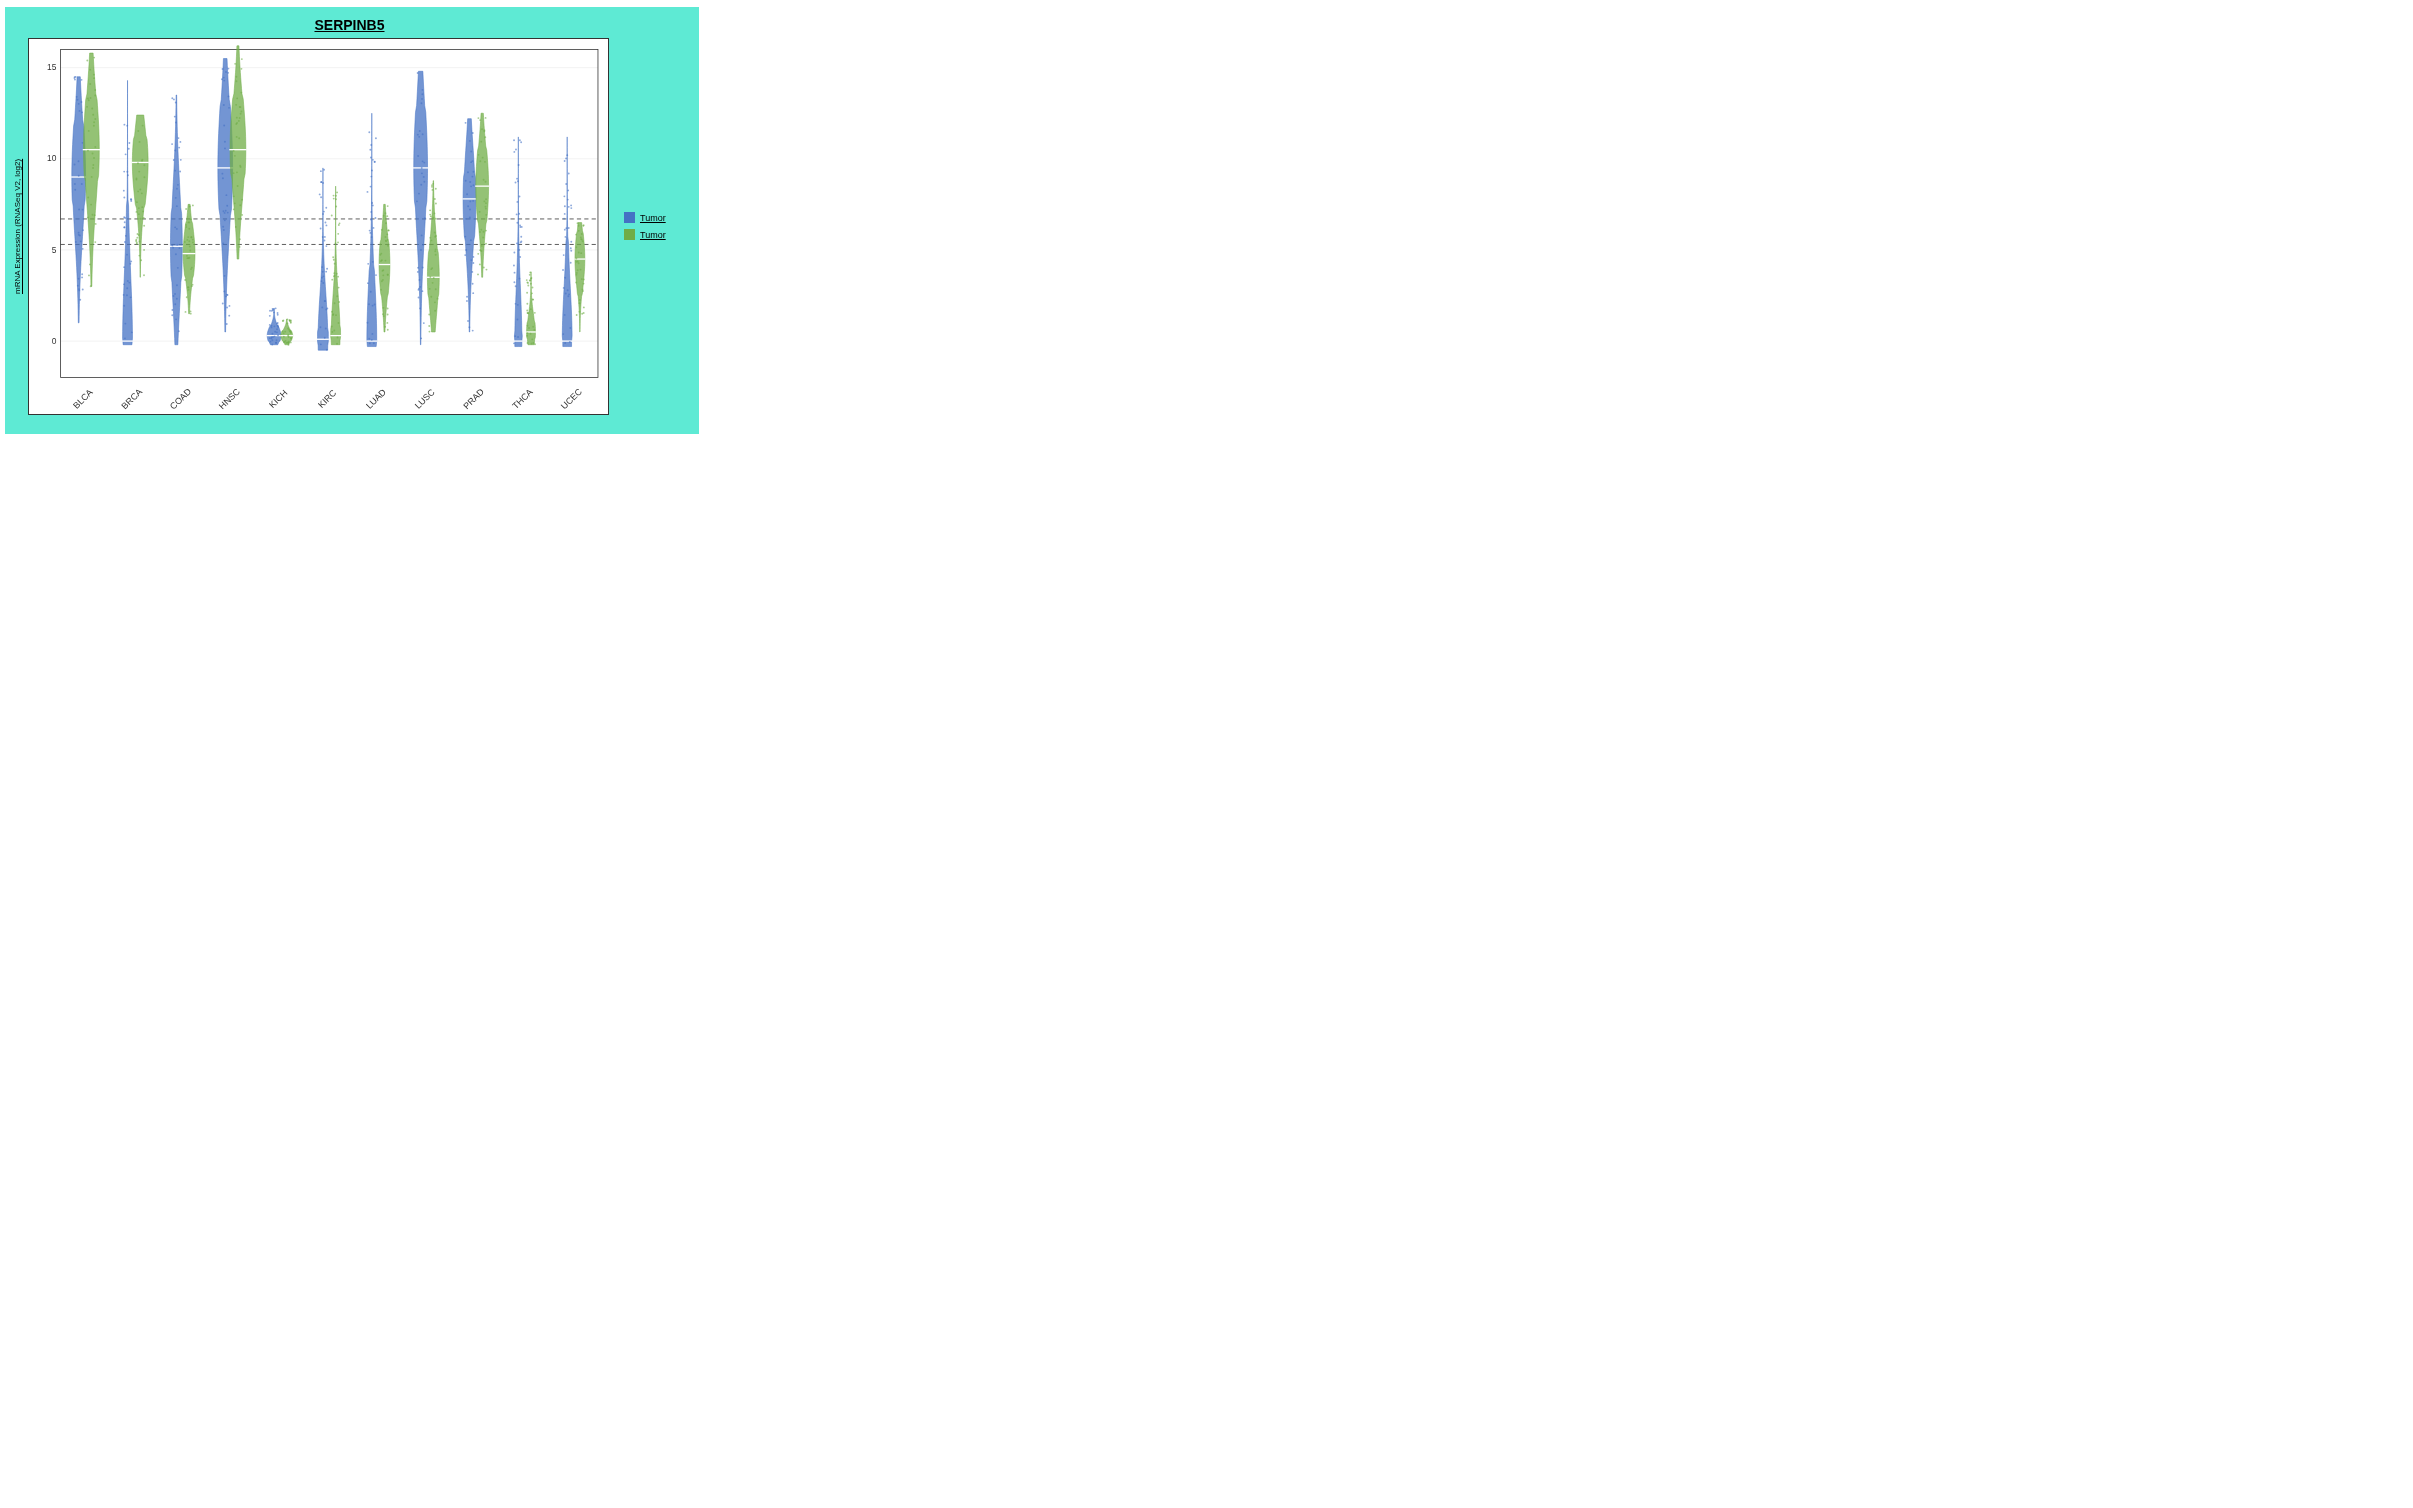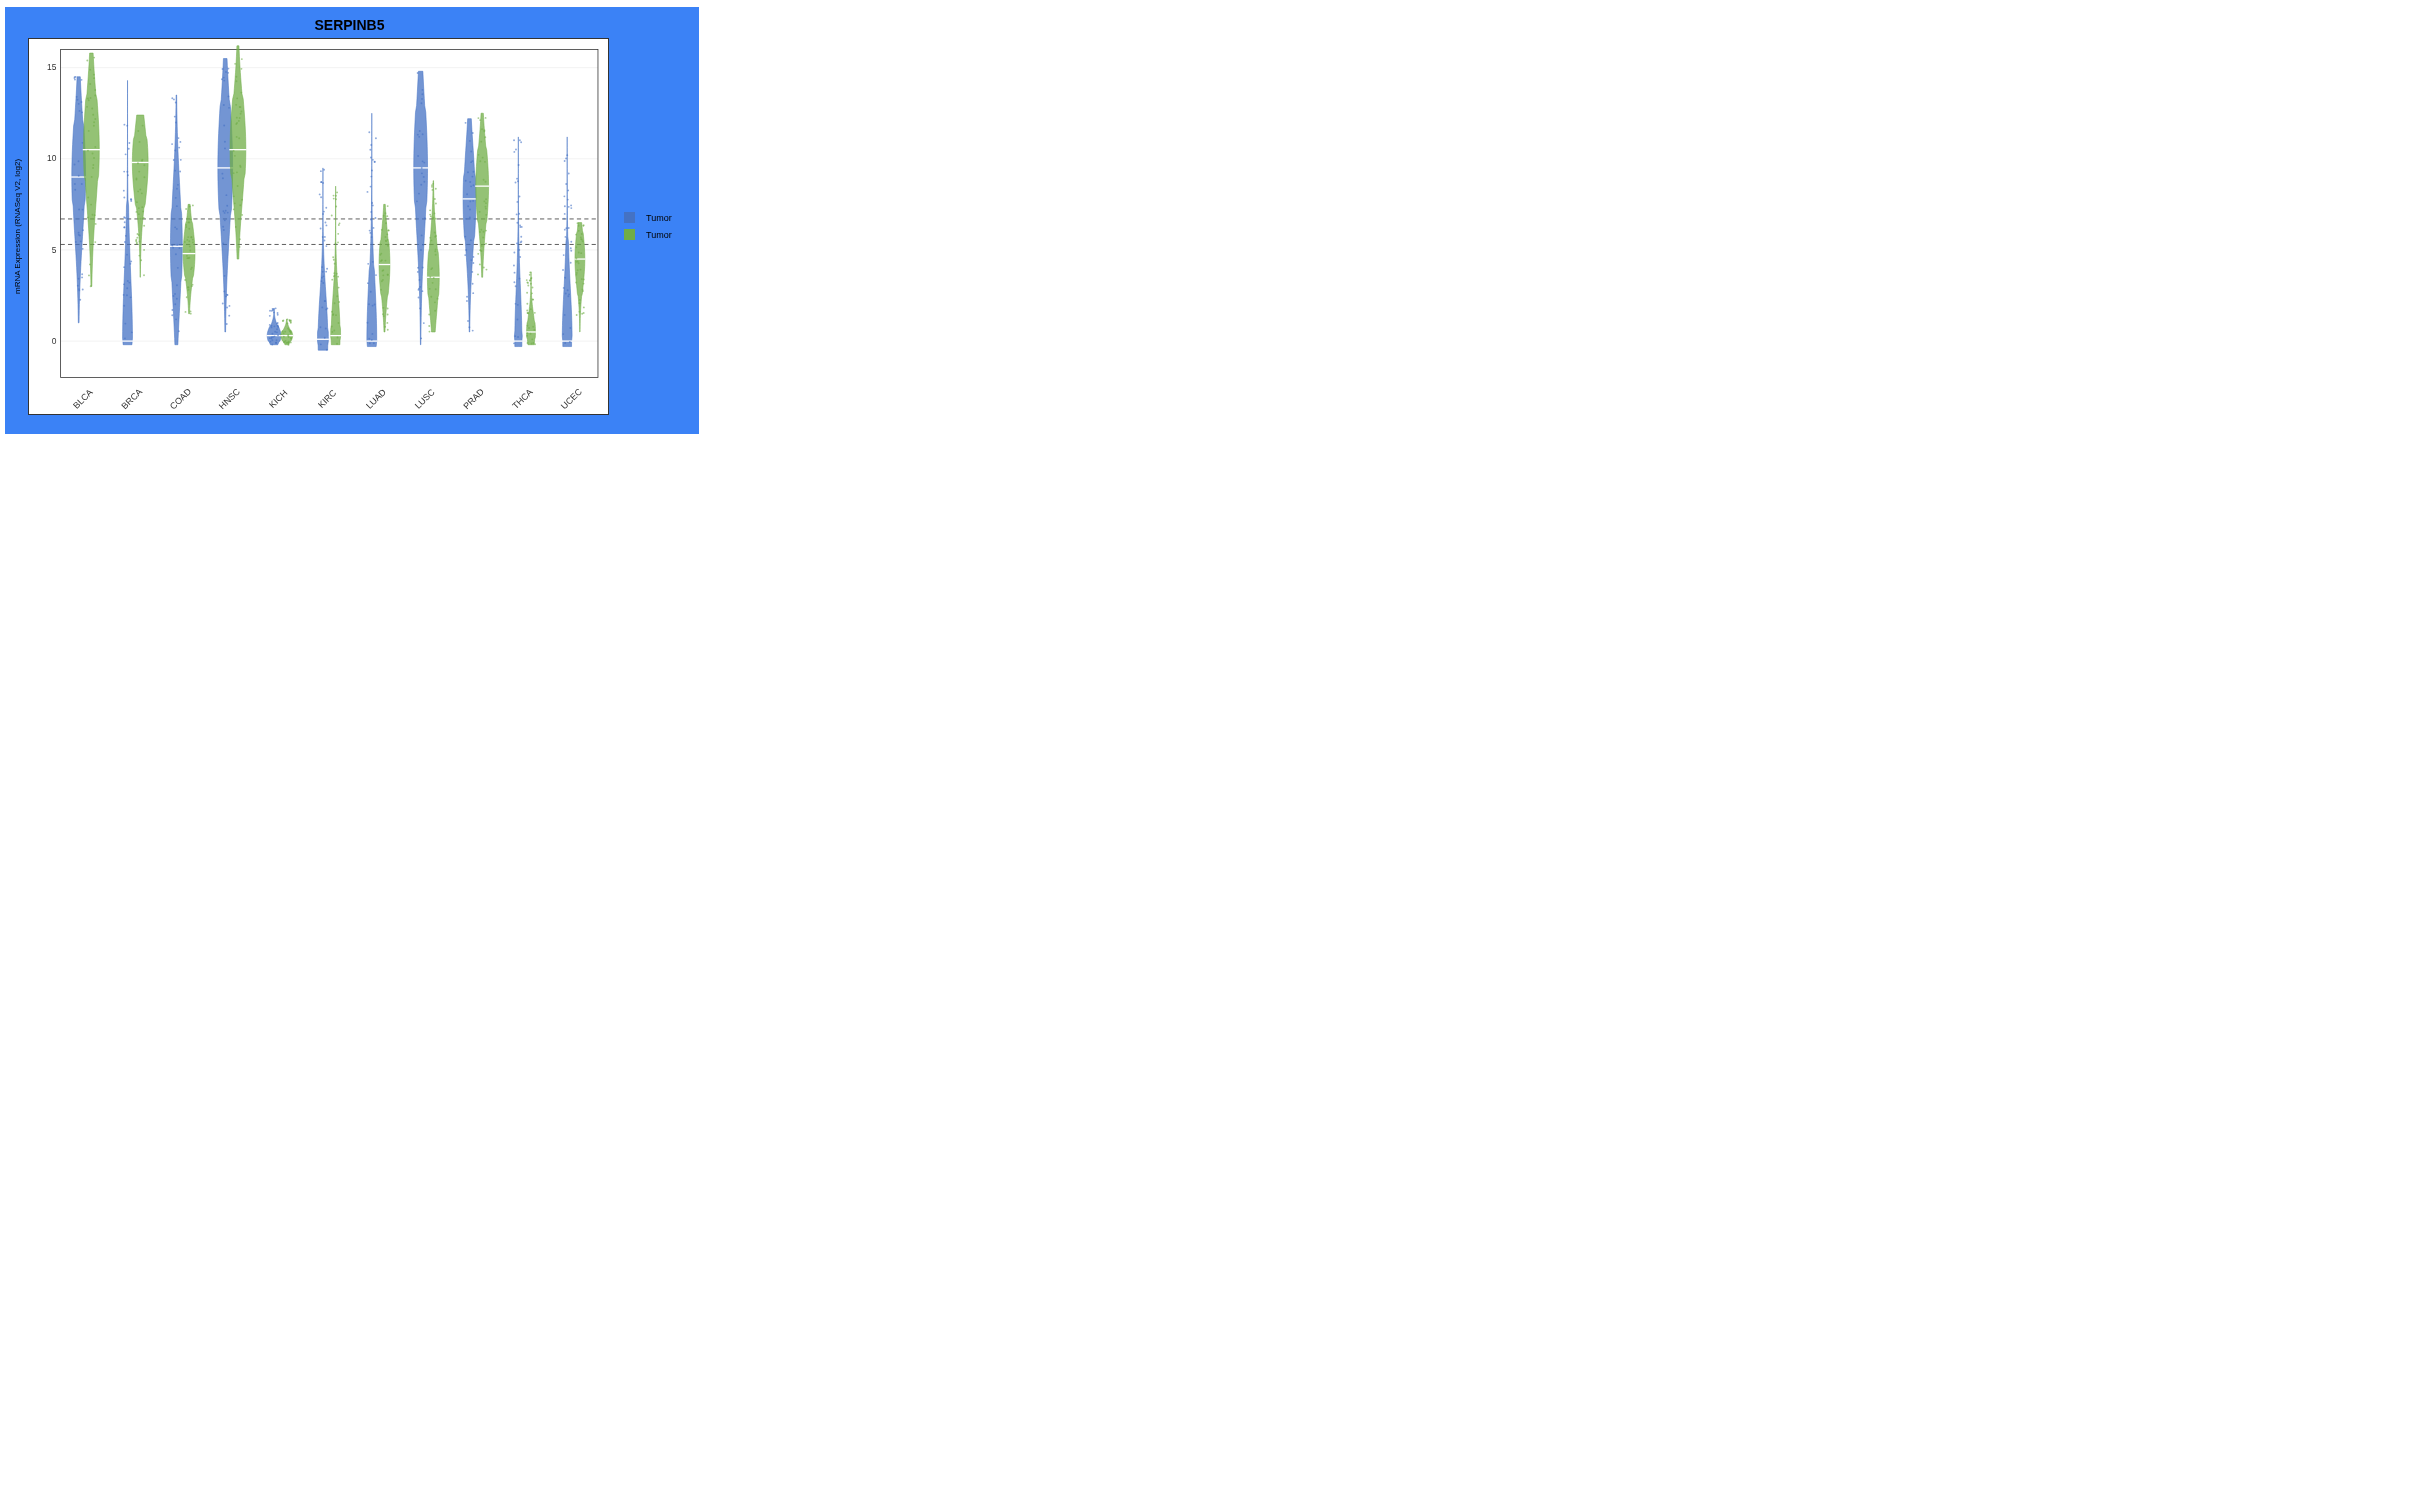--- a/index.html
+++ b/index.html
@@ -9,22 +9,23 @@
       width: 704px;
       height: 440px;
       display: flex;
       align-items: center;
       justify-content: center;
     }
     .chart-container {
       position: relative;
       width: 694px;
       height: 427px;
-      background: #3b82f6;
+      background: #5eead4;
       padding: 10px 10px 10px 5px;
+      text-decoration: underline;
     }
     .chart-title {
       text-align: center;
       font-size: 14px;
       font-weight: bold;
       margin-bottom: 5px;
       font-family: Arial, sans-serif;
     }
     .chart-area {
       display: flex;
@@ -60,21 +61,21 @@
       display: flex;
       flex-direction: column;
       justify-content: center;
       align-items: flex-start;
       padding-left: 15px;
       gap: 6px;
     }
     .legend-item {
       display: flex;
       align-items: center;
-      gap: 11px;
+      gap: 5px;
       font-size: 9px;
     }
     .legend-box {
       width: 11px;
       height: 11px;
     }
     .legend-box.tumor { background: #4472C4; }
     .legend-box.normal { background: #70AD47; }
     
     .plot-svg {

